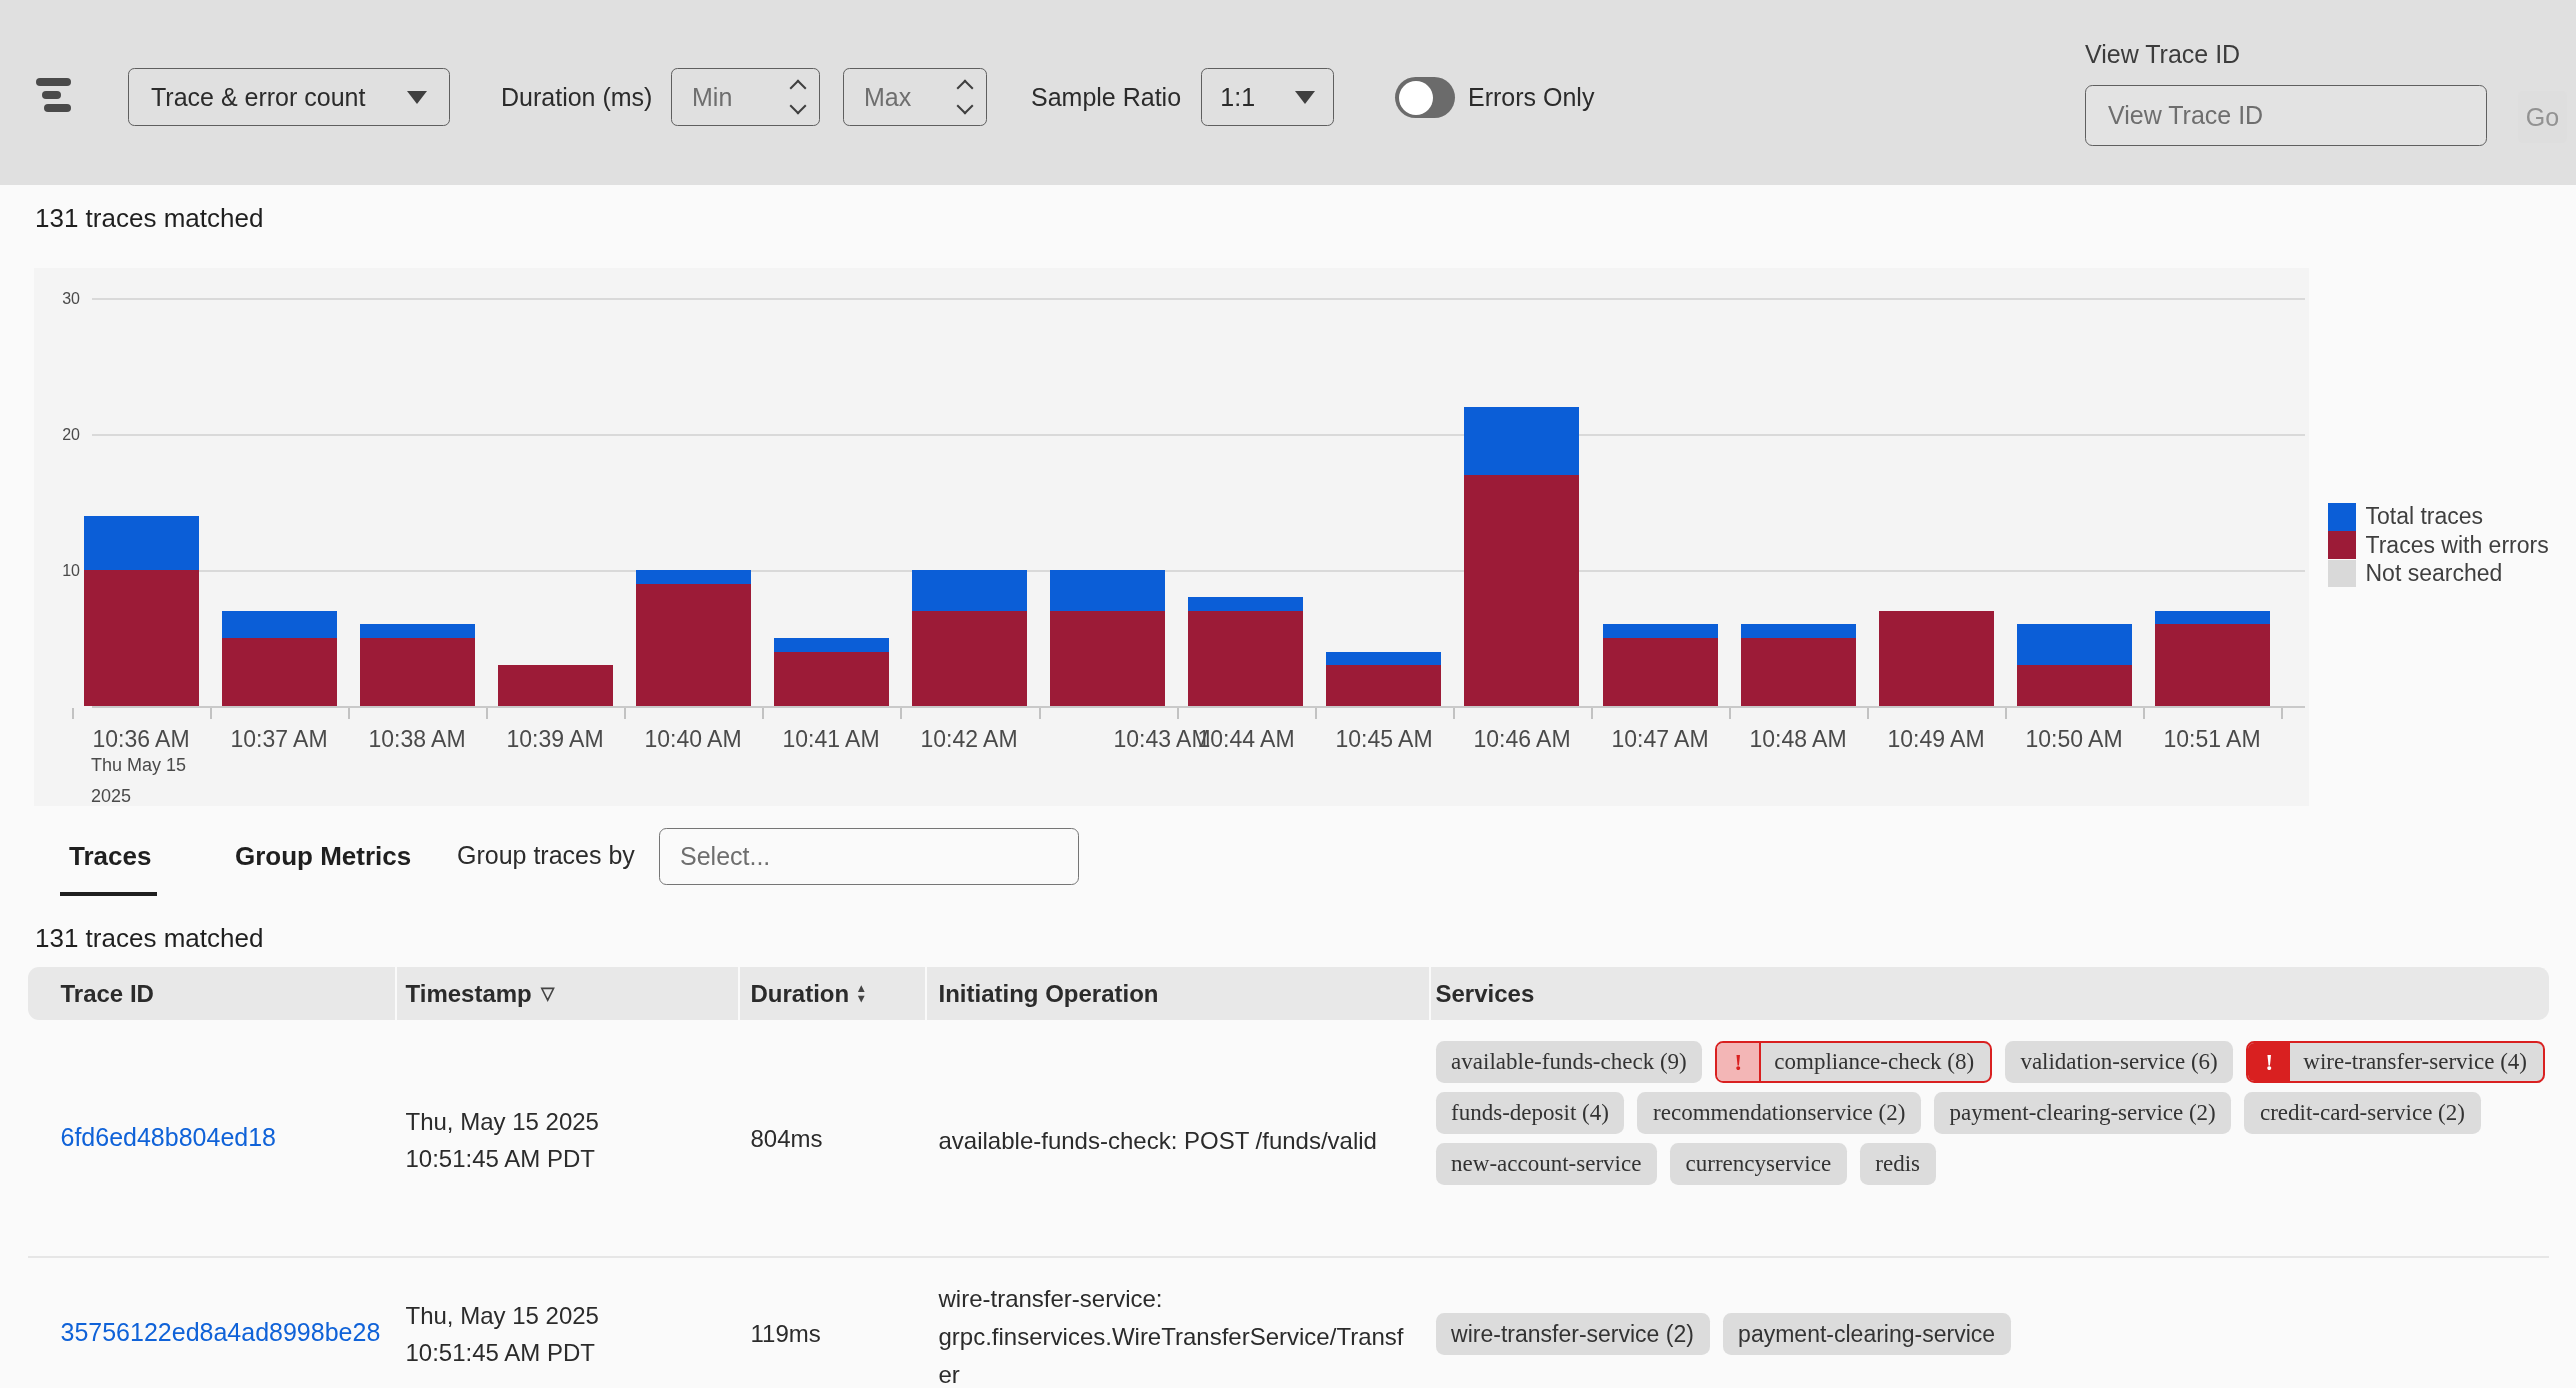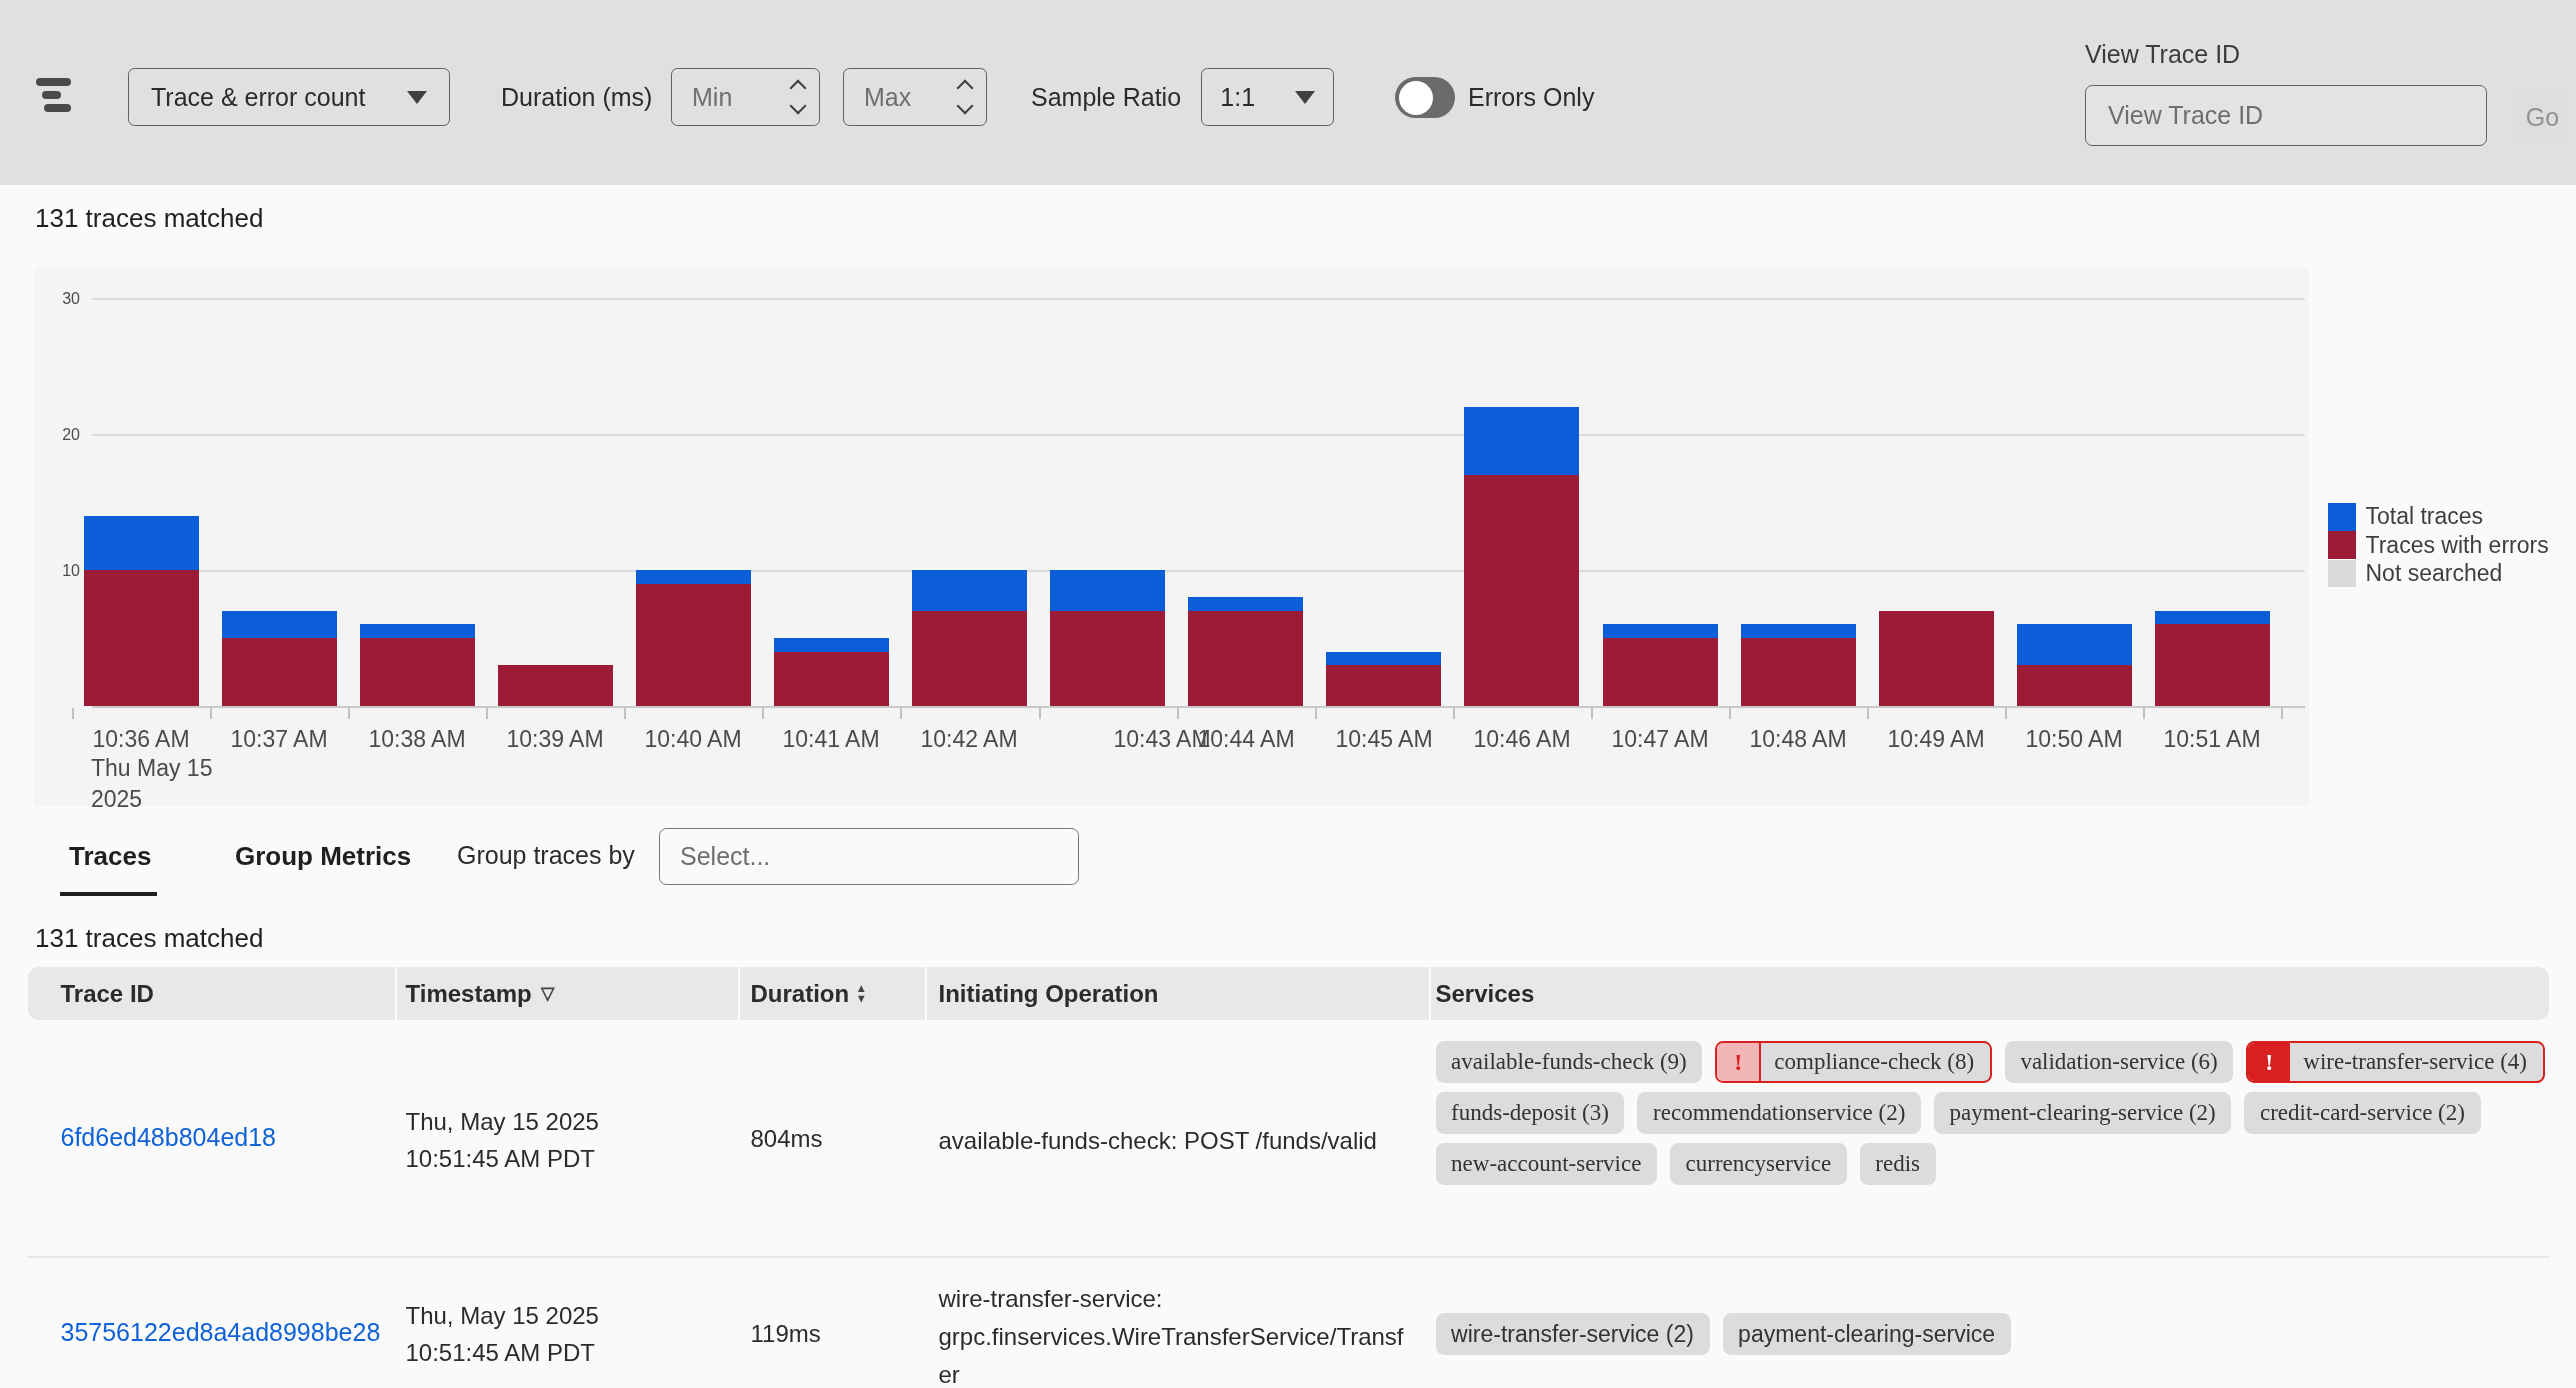--- a/index.html
+++ b/index.html
@@ -51,21 +51,21 @@
   
   .chart-panel{left:34px;top:268px;width:2275px;height:538px;background:#f4f4f4;}
   .gridline{position:absolute;left:58px;right:3.7px;height:1.8px;background:#d9d9d9;}
   .ytick-label{position:absolute;width:46px;text-align:right;font-size:16px;color:#4a4a4a;transform:translateY(-50%);}
   .axis-line{position:absolute;left:58px;right:3.7px;top:438px;height:1.8px;background:#c9c9c9;}
   .xtick{position:absolute;top:440px;width:1.8px;height:11px;background:#c2c2c2;}
   .bar{position:absolute;bottom:100px;}
   .bar .total{position:absolute;bottom:0;left:0;width:100%;}
   .bar .errors{position:absolute;bottom:0;left:0;width:100%;}
   .xlabel{position:absolute;top:458px;transform:translateX(-50%);font-size:23px;color:#4a4a4a;white-space:nowrap;}
-  .xsub{position:absolute;top:487px;font-size:23px;color:#4a4a4a;white-space:nowrap;}
+  .xsub{position:absolute;top:487px;font-size:18px;color:#4a4a4a;white-space:nowrap;}
   .legend{left:2328px;top:503px;}
   .legend-item{display:flex;align-items:center;margin-bottom:0.9px;height:27.5px;}
   .legend-swatch{width:27.5px;height:27.5px;margin-right:10px;flex:none;}
   .legend-label{font-size:23px;color:#3f3f3f;white-space:nowrap;}
 
   
   .tab{font-size:26px;font-weight:700;color:#1f1f1f;}
   .tab-traces{left:69px;top:841px;}
   .tab-underline{left:60px;top:892px;width:97px;height:3.7px;background:#1f1f1f;}
   .tab-group-metrics{left:235px;top:841px;}
@@ -325,21 +325,21 @@
           <span class="lbl">compliance-check (8)</span>
         </div>
         <div class="chip">
           <span class="lbl">validation-service (6)</span>
         </div>
         <div class="chip err">
           <span class="badge badge-solid">!</span>
           <span class="lbl">wire-transfer-service (4)</span>
         </div>
         <div class="chip">
-          <span class="lbl">funds-deposit (3)</span>
+          <span class="lbl">funds-deposit (4)</span>
         </div>
         <div class="chip">
           <span class="lbl">recommendationservice (2)</span>
         </div>
         <div class="chip">
           <span class="lbl">payment-clearing-service (2)</span>
         </div>
         <div class="chip">
           <span class="lbl">credit-card-service (2)</span>
         </div>

